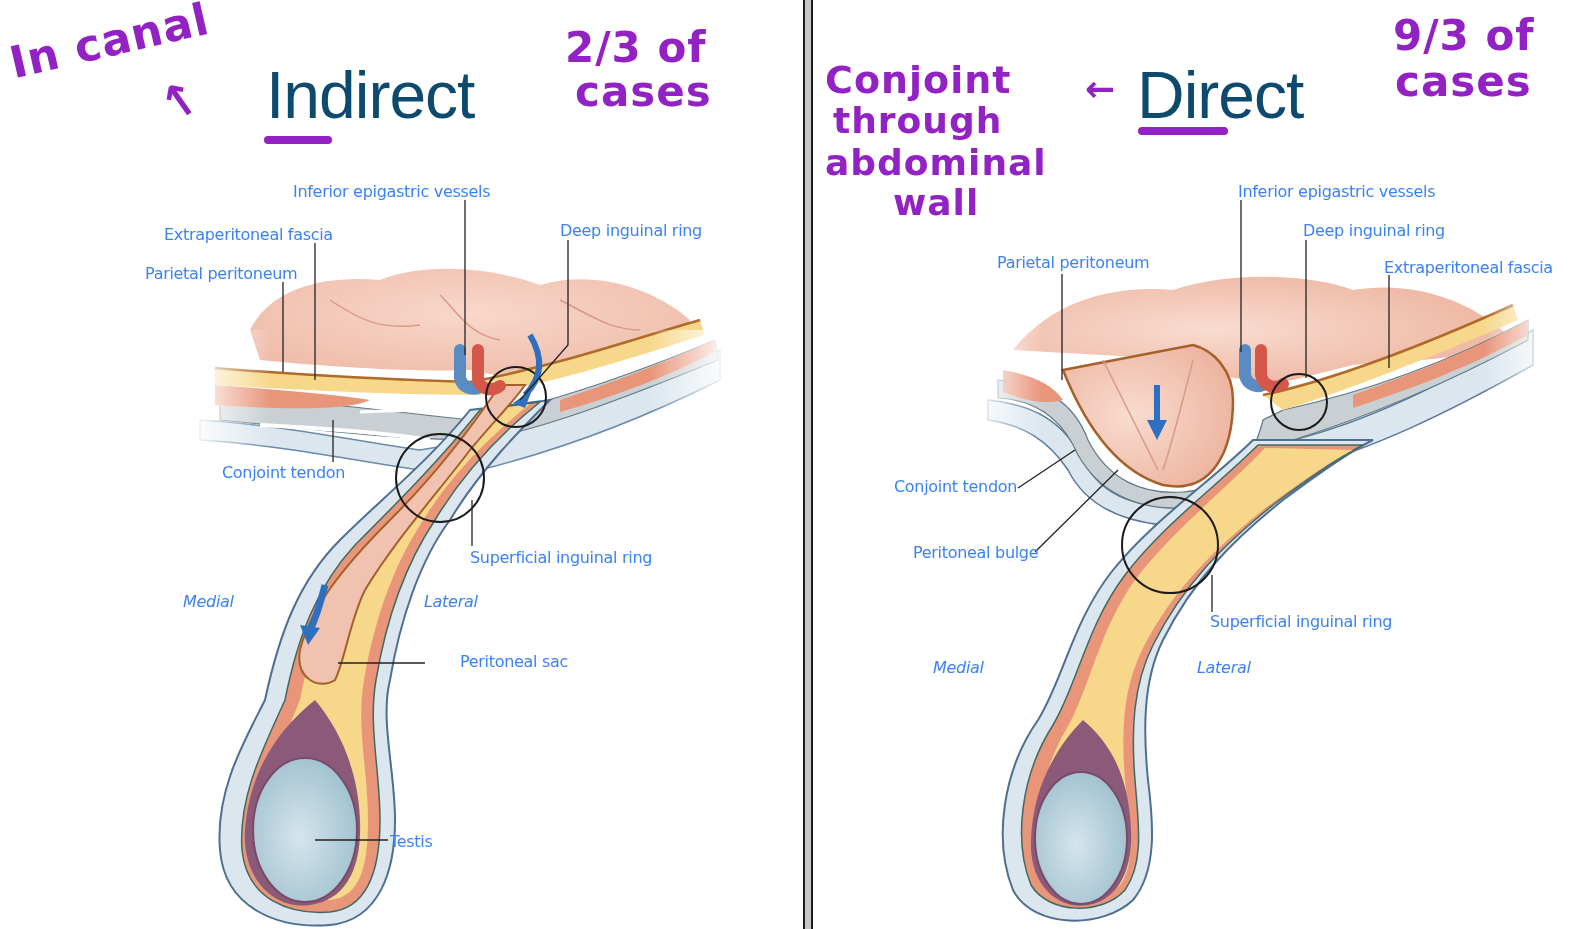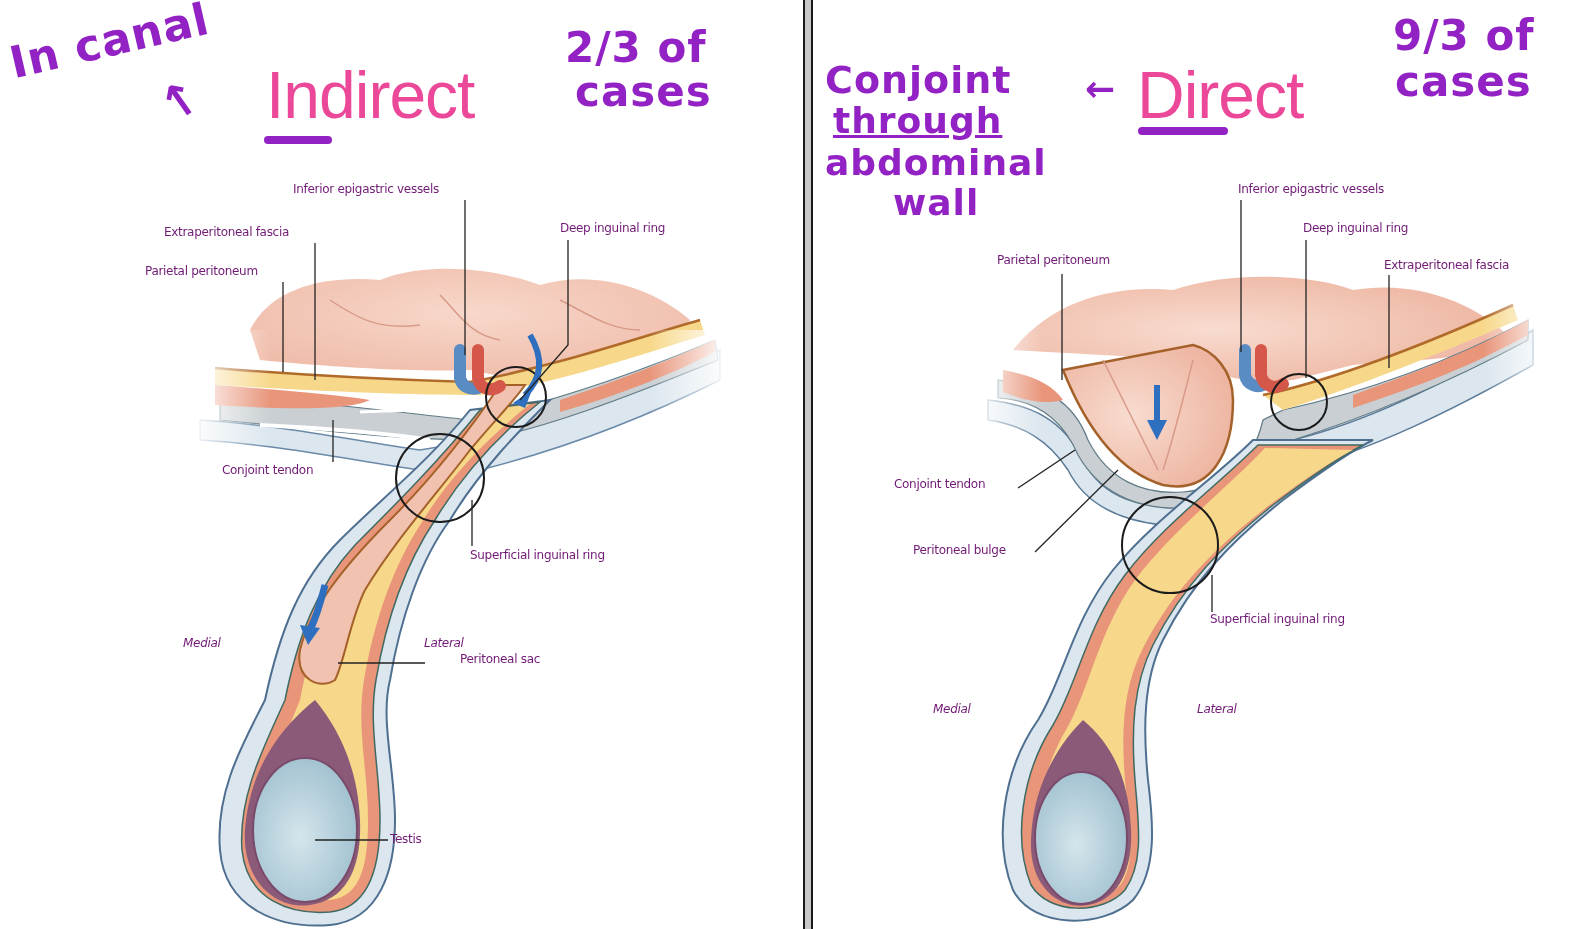--- a/index.html
+++ b/index.html
@@ -5,27 +5,27 @@
   html, body { margin: 0; padding: 0; background: #ffffff; }
   body { width: 1579px; height: 929px; position: relative; overflow: hidden;
          font-family: "Liberation Sans", "DejaVu Sans", sans-serif; }
   .panel { position: absolute; top: 0; height: 929px; background: #ffffff; }
   #panel-left { left: 0; width: 803px; }
   #panel-right { left: 813px; width: 766px; }
   .divider { position: absolute; left: 803px; top: 0; width: 10px; height: 929px;
              background: #c8c8c8; border-left: 2px solid #1a1a1a; border-right: 2px solid #1a1a1a;
              box-sizing: border-box; }
   .title { position: absolute; font-family: "Liberation Sans", sans-serif; font-size: 66px;
-           color: #ec4899; letter-spacing: -1px; line-height: 1; }
+           color: #0c4a6e; letter-spacing: -1px; line-height: 1; }
   .title-underline { position: absolute; height: 8px; border-radius: 4px; background: #9322c4; }
   .hand { position: absolute; font-family: "DejaVu Sans", sans-serif; font-weight: bold;
           color: #9322c4; line-height: 0.95; letter-spacing: 1px; white-space: pre; }
-  .label { position: absolute; font-family: "DejaVu Sans", sans-serif; font-size: 12px;
-           color: #701a75; white-space: nowrap; letter-spacing: -0.3px; }
-  .label.italic { font-style: italic; margin-top: 44px; }
+  .label { position: absolute; font-family: "DejaVu Sans", sans-serif; font-size: 16px;
+           color: #3b82f6; white-space: nowrap; letter-spacing: -0.3px; }
+  .label.italic { font-style: italic; }
   svg.art { position: absolute; left: 0; top: 0; }
 </style>
 </head>
 <body>
 
 <div id="panel-left" class="panel">
 
   <svg class="art" width="803" height="929" viewBox="0 0 803 929">
     <defs>
       <radialGradient id="gPerL" cx="50%" cy="40%" r="60%">
@@ -189,21 +189,21 @@
       <line x1="493" y1="240" x2="493" y2="378"></line>
       <line x1="249" y1="274" x2="249" y2="380"></line>
       <line x1="576" y1="275" x2="576" y2="368"></line>
       <line x1="205" y1="488" x2="262" y2="450"></line>
       <line x1="222" y1="552" x2="305" y2="470"></line>
       <line x1="399" y1="575" x2="399" y2="612"></line>
     </g>
   </svg>
 
   <div class="hand" style="left:12px; top:62px; font-size:38px;">Conjoint</div>
-  <div class="hand" style="left:20px; top:104px; font-size:36px;text-decoration:underline;">through</div>
+  <div class="hand" style="left:20px; top:104px; font-size:36px;">through</div>
   <div class="hand" style="left:12px; top:146px; font-size:36px;">abdominal</div>
   <div class="hand" style="left:32px; top:186px; font-size:36px;margin-left:48px;">wall</div>
   <div class="hand" style="left:272px; top:72px; font-size:36px;">←</div>
   <div class="hand" style="left:580px; top:16px; font-size:42px;">9/3 of</div>
   <div class="hand" style="left:582px; top:62px; font-size:42px;">cases</div>
 
   <div class="title" style="left:324px; top:62px;">Direct</div>
   <div class="title-underline" style="left:325px; top:127px; width:90px;"></div>
 
   <div class="label" style="left:425px; top:182px;">Inferior epigastric vessels</div>

